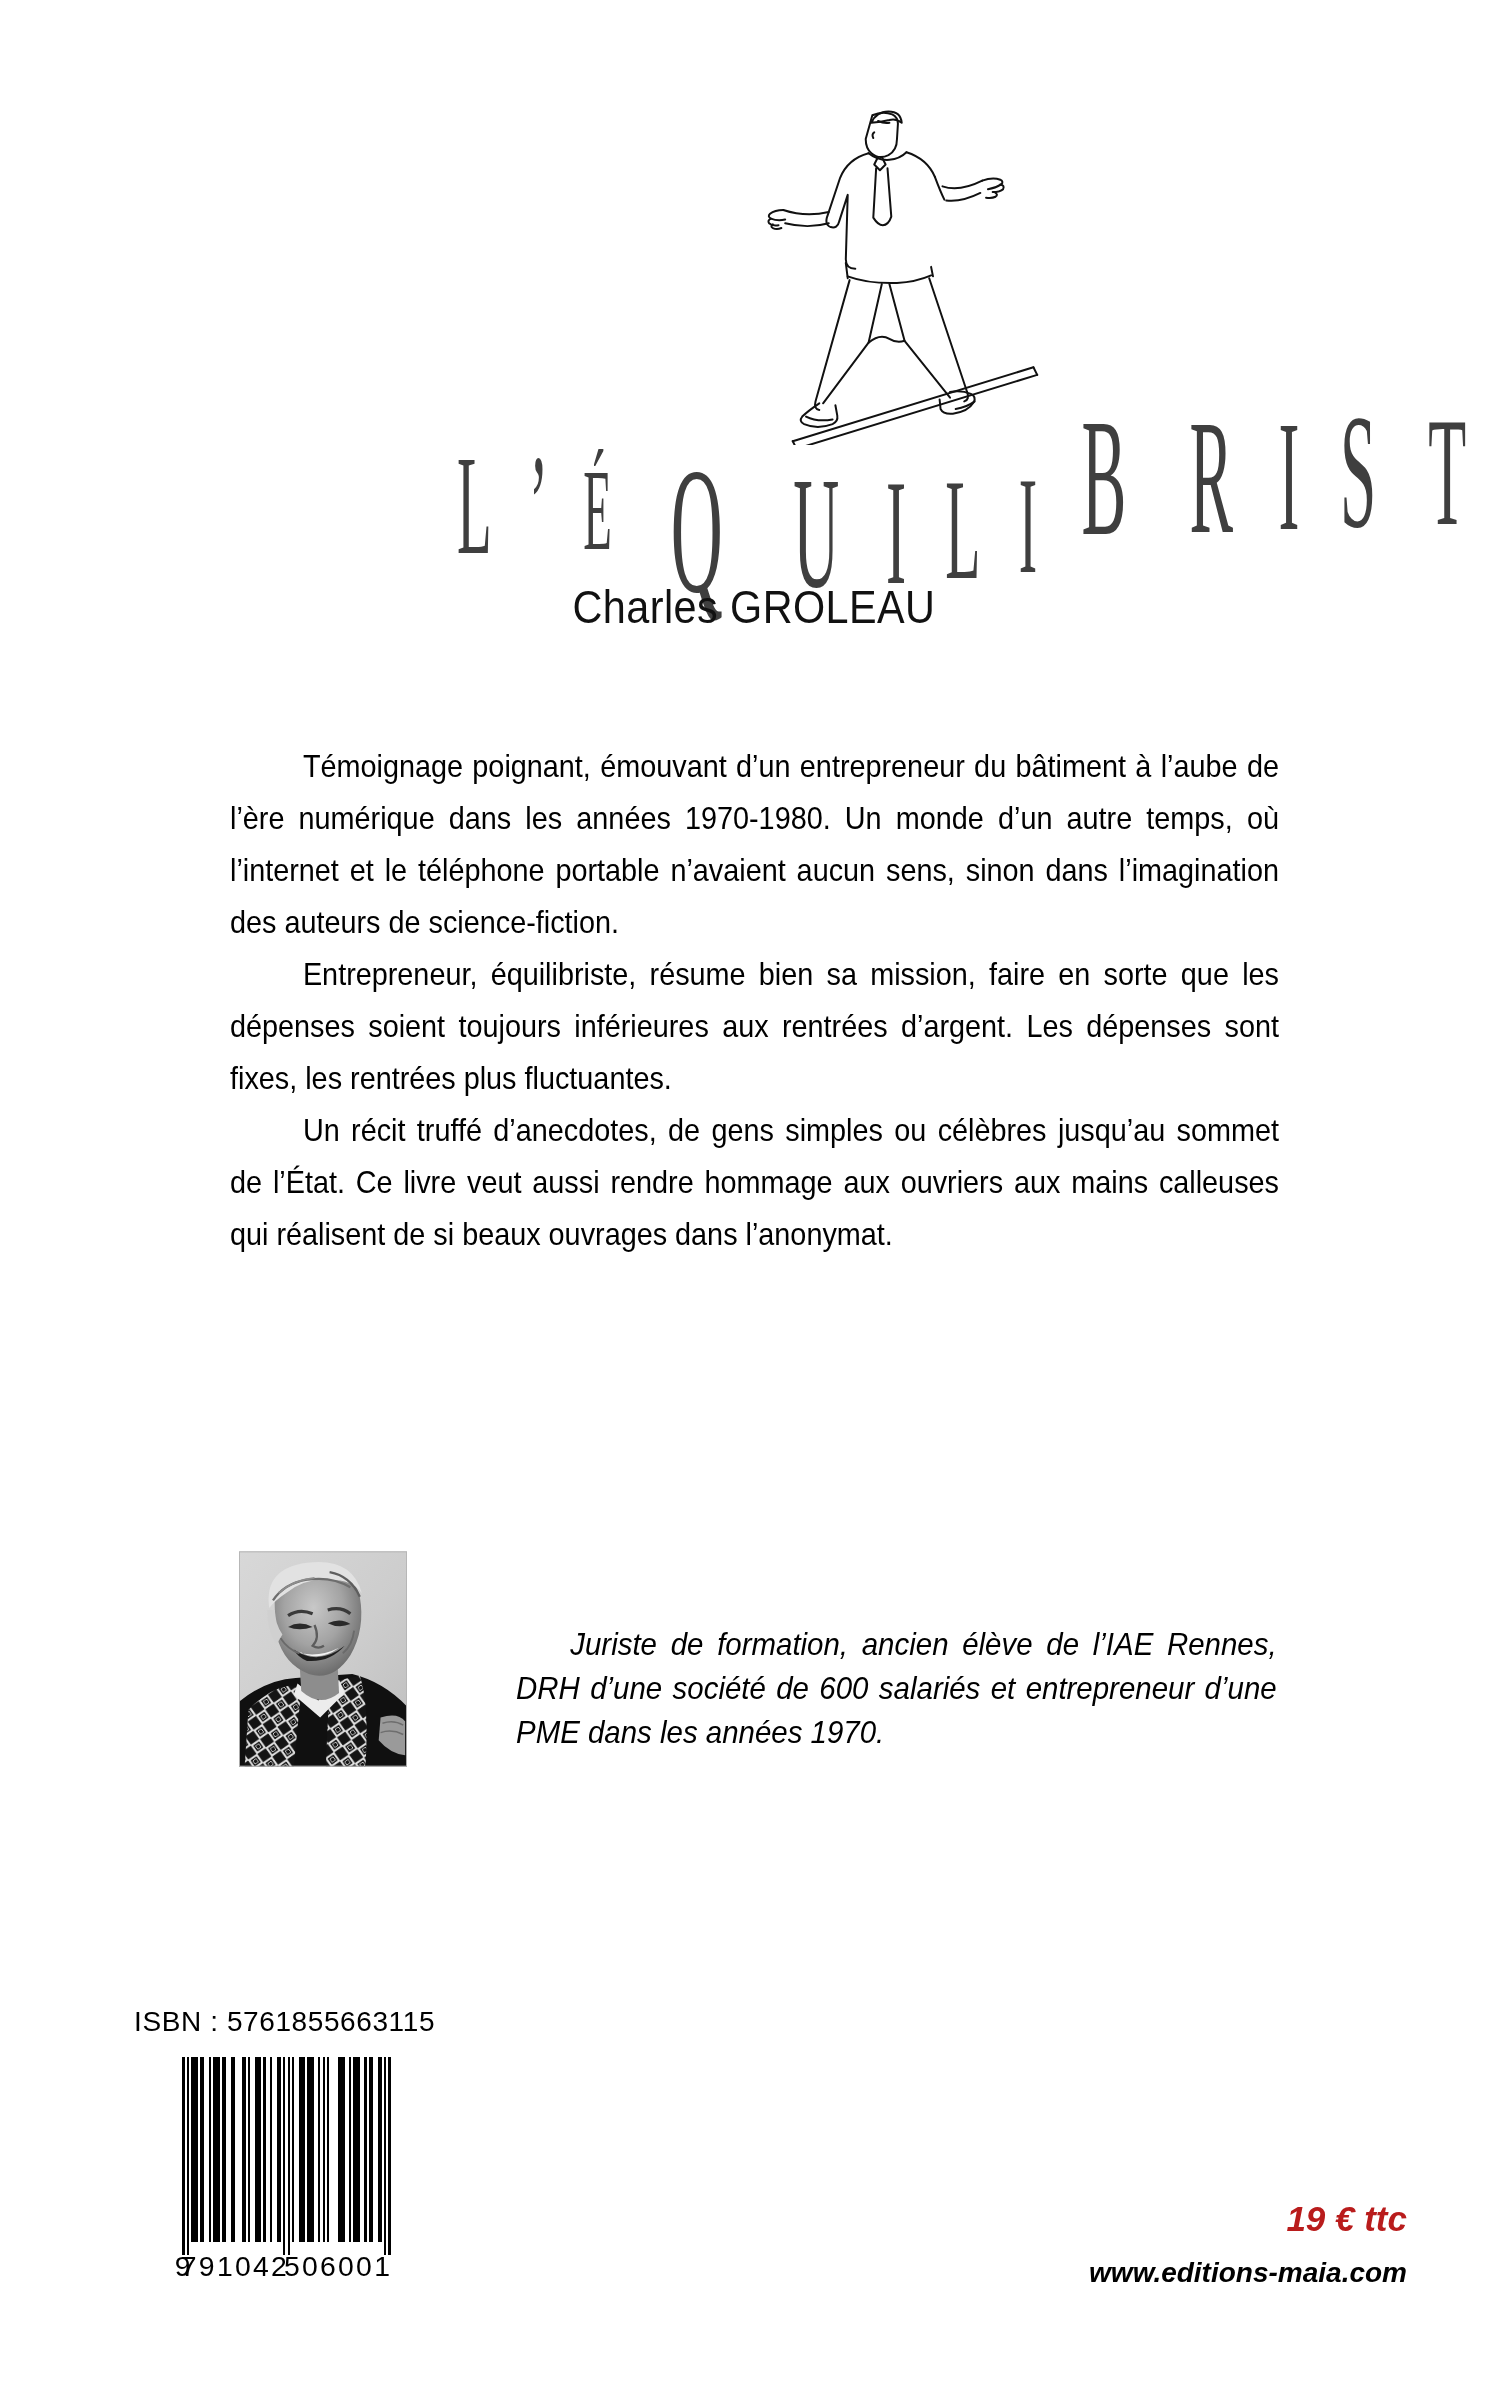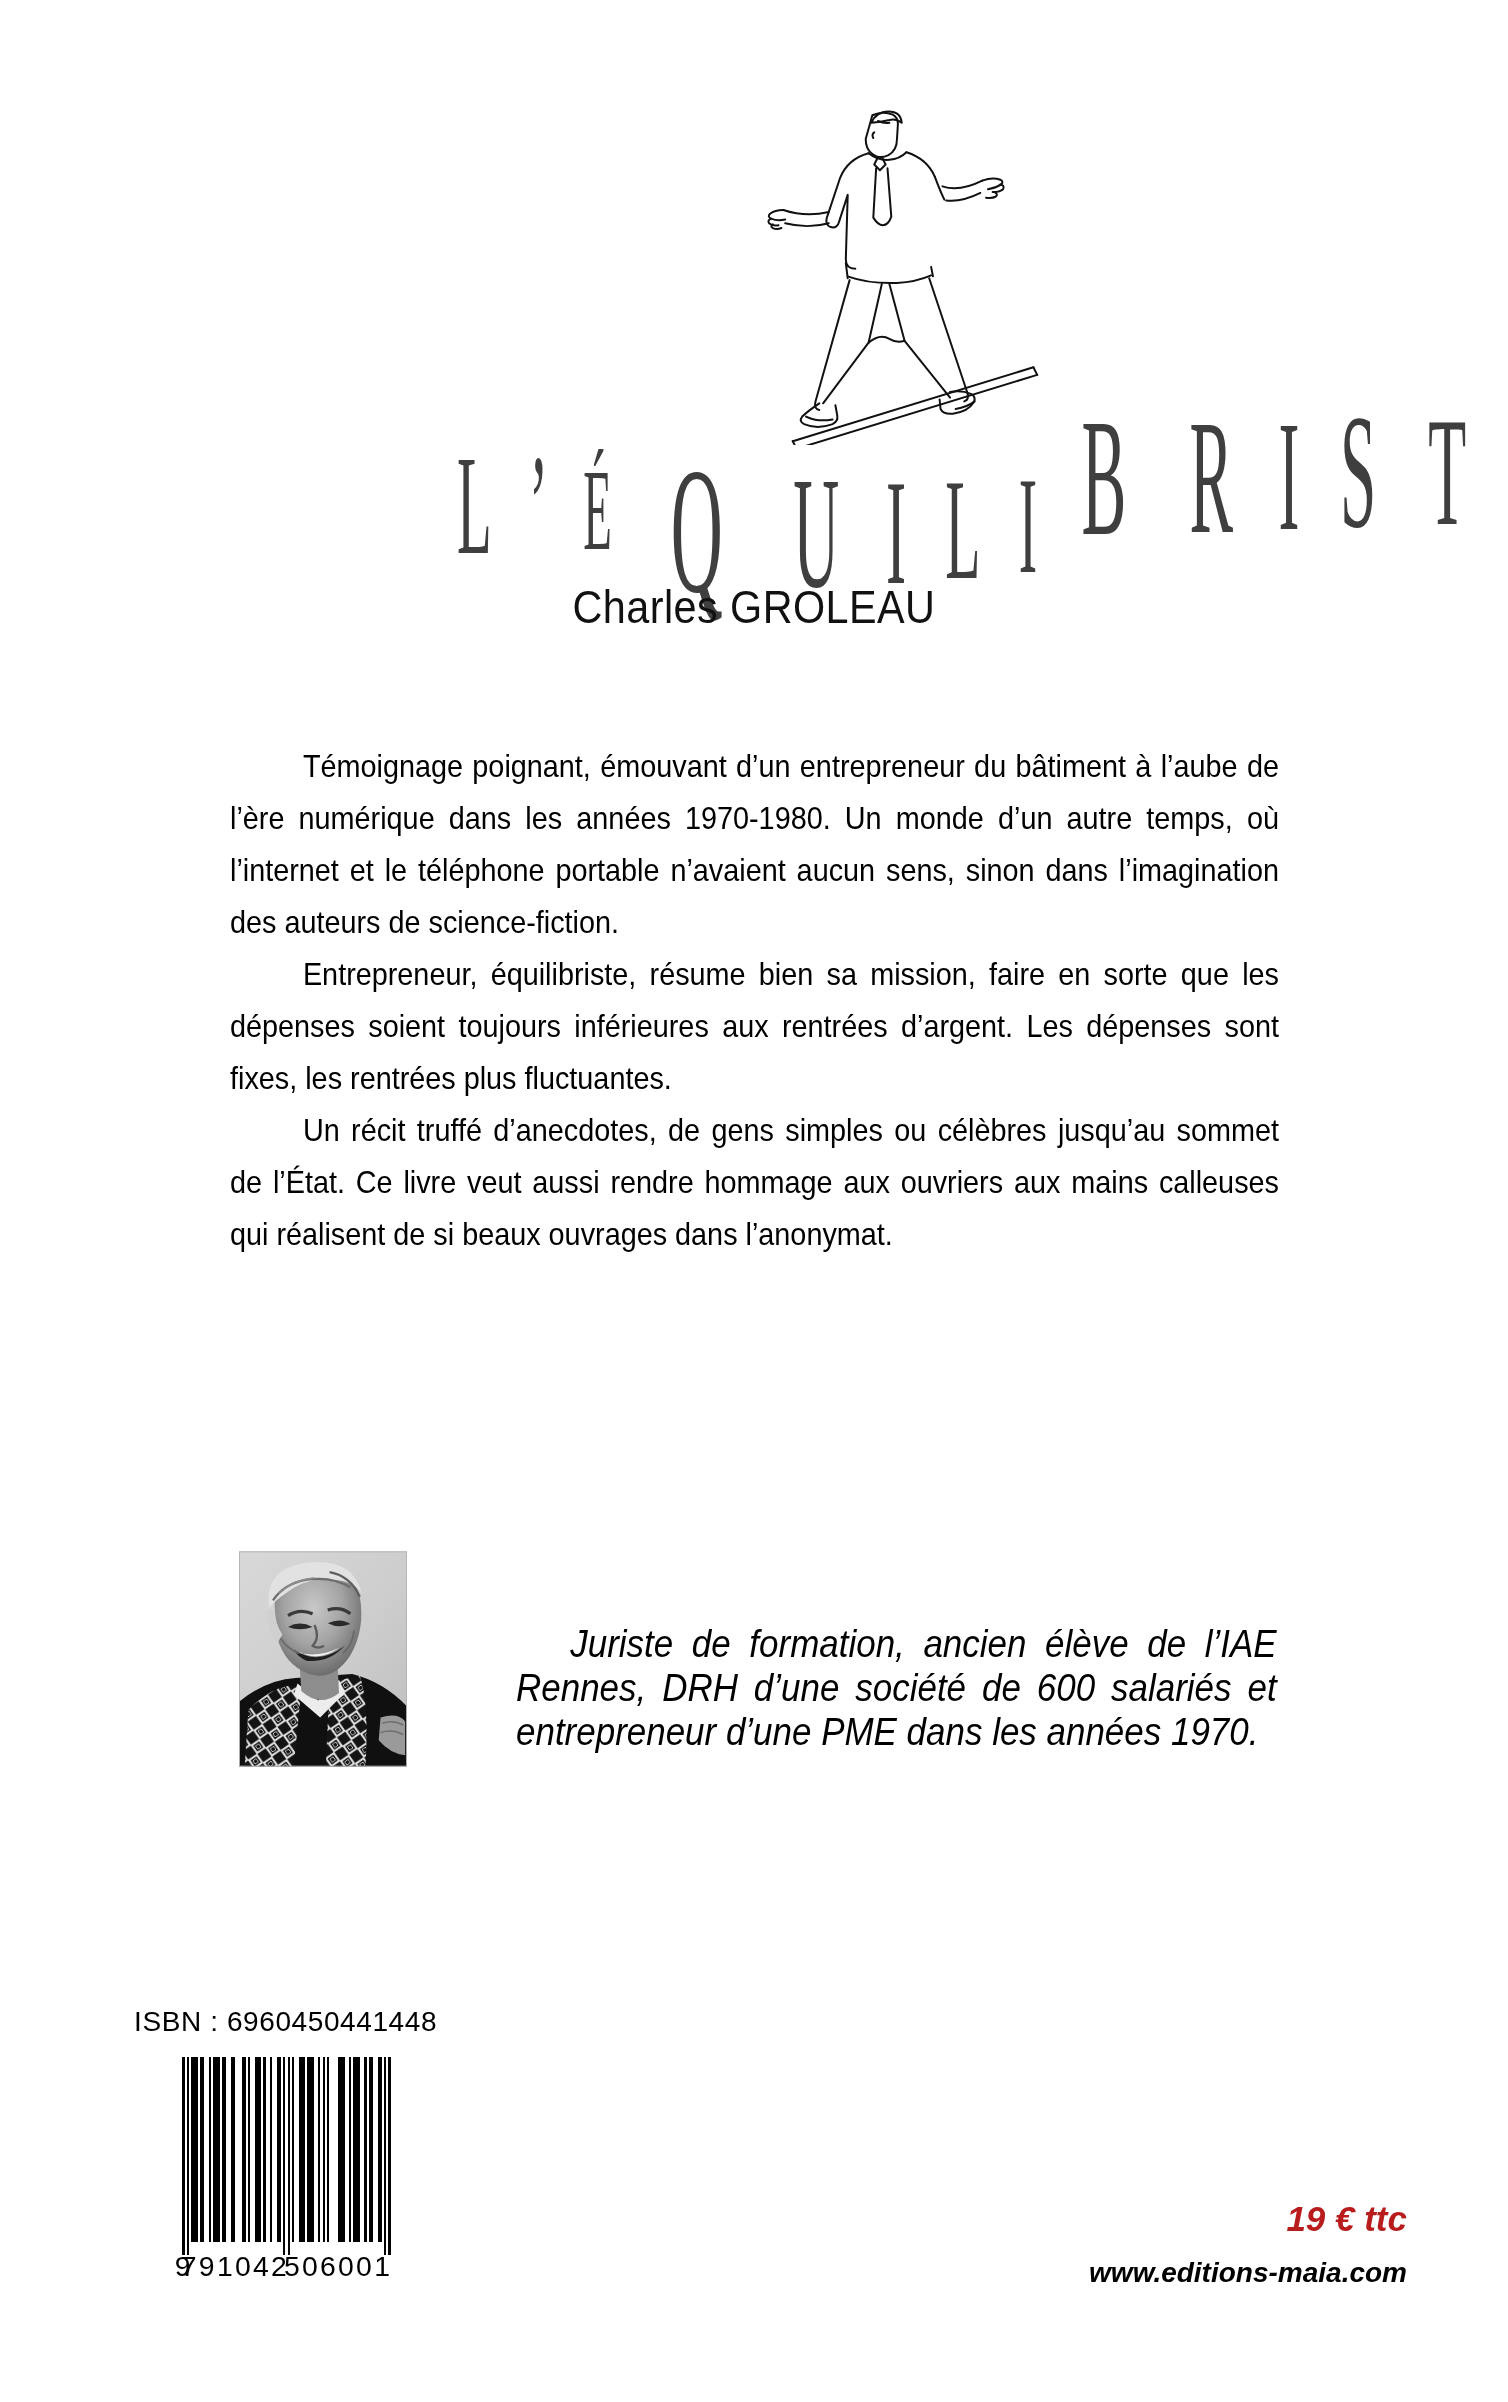--- a/index.html
+++ b/index.html
@@ -102,21 +102,21 @@
   #photo svg { display: block; }
 
   
   #bio {
     position: absolute;
     left: 516px;
     top: 1622px;
     width: 762px;
     font-family: "Liberation Sans", sans-serif;
     font-style: italic;
-    font-size: 38px;
+    font-size: 32px;
     line-height: 44px;
     text-align: justify;
     color: #000000;
   }
   #bio p {
     margin: 0;
     text-indent: 59px;
     transform: scaleX(0.92);
     transform-origin: left center;
     width: 108.5%;
@@ -312,21 +312,21 @@
 
       <rect x="0" y="0" width="178" height="228" fill="none" stroke="#b5b5b5" stroke-width="2"></rect>
     </g>
   </svg>
 </div>
 
 <div id="bio">
   <p>Juriste de formation, ancien élève de l’IAE Rennes, DRH d’une société de 600 salariés et entrepreneur d’une PME dans les années 1970.</p>
 </div>
 
-<div id="isbn-label">ISBN : 6960450441448</div>
+<div id="isbn-label">ISBN : 5761855663115</div>
 <div id="barcode">
   <svg width="303" height="260" viewBox="0 0 240.39999999999998 275">
       <rect width="240.39999999999998" height="275" fill="#ffffff"></rect>
       <rect x="10.00" y="8" width="2.32" height="210" fill="#000000" shape-rendering="crispEdges"></rect>
       <rect x="14.64" y="8" width="2.32" height="210" fill="#000000" shape-rendering="crispEdges"></rect>
       <rect x="19.28" y="8" width="2.32" height="196" fill="#000000" shape-rendering="crispEdges"></rect>
       <rect x="21.60" y="8" width="2.32" height="196" fill="#000000" shape-rendering="crispEdges"></rect>
       <rect x="23.92" y="8" width="2.32" height="196" fill="#000000" shape-rendering="crispEdges"></rect>
       <rect x="28.56" y="8" width="2.32" height="196" fill="#000000" shape-rendering="crispEdges"></rect>
       <rect x="30.88" y="8" width="2.32" height="196" fill="#000000" shape-rendering="crispEdges"></rect>

